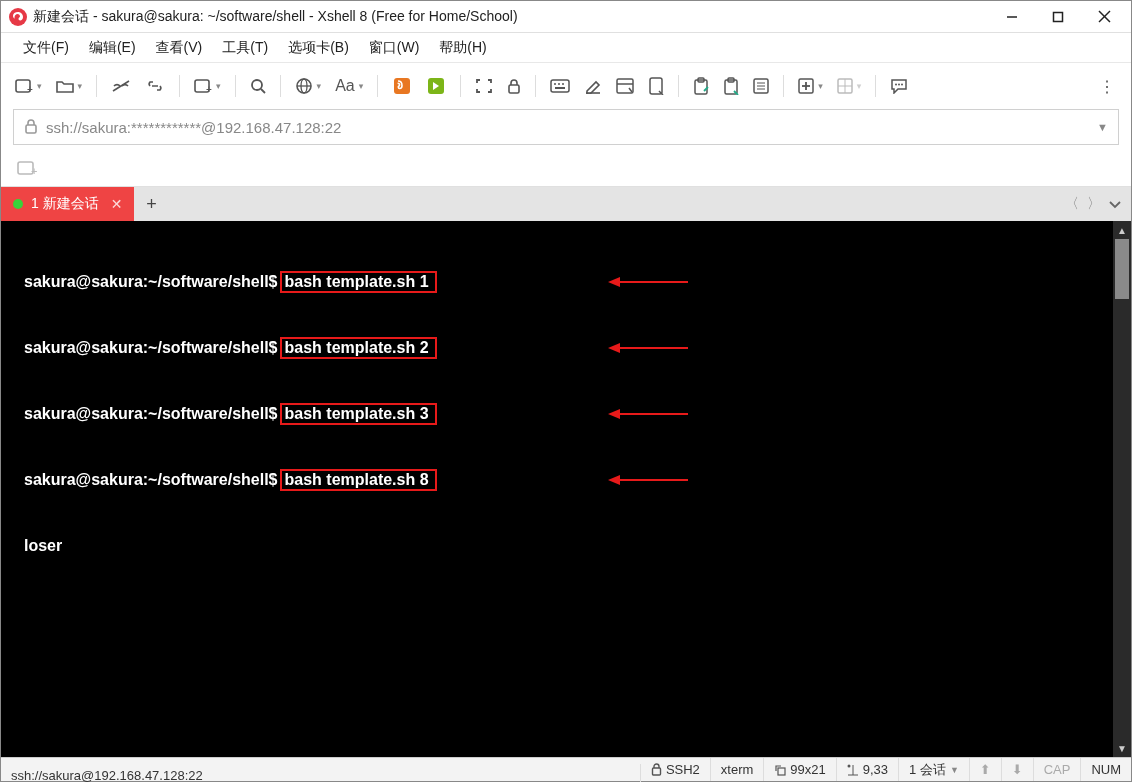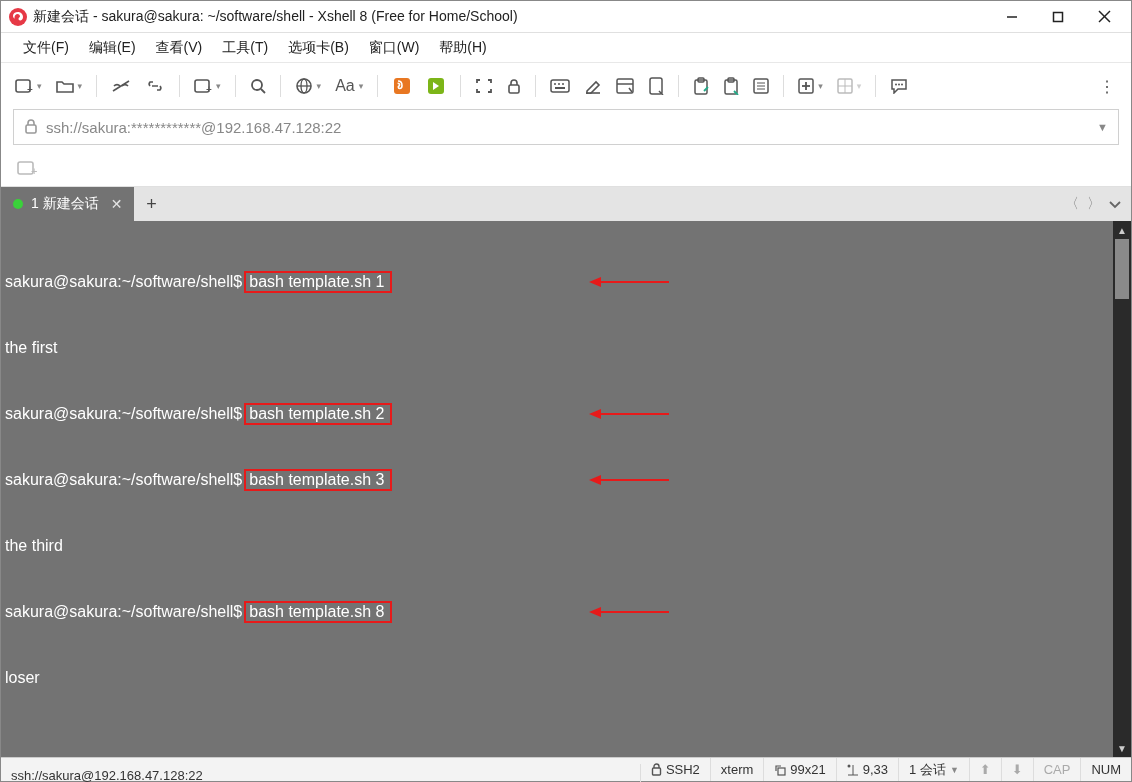--- a/index.html
+++ b/index.html
@@ -31,29 +31,29 @@
   .addressbar .lock { color:#888; font-size:14px; }
   .addressbar .addr { flex:1; font-size:15px; color:#888; }
   .addressbar .chev { color:#888; font-size:11px; }
 
   
   .hintbar { height:34px; padding:0 16px; display:flex; align-items:center; gap:8px; color:#aaa; font-size:14px; border-bottom:1px solid #e0e0e0; }
 
   
   .tabstrip { height:34px; background:#e4e4e4; display:flex; align-items:stretch; position:relative; }
   .tab { display:flex; align-items:center; gap:8px; padding:0 12px; font-size:14px; }
-  .tab.active { background:#737373; color:#fff; }
+  .tab.active { background:#ef4444; color:#fff; }
   .tab .dot { width:10px; height:10px; border-radius:50%; background:#3ad13a; }
   .tab .close { color:#fff; opacity:.8; font-size:14px; margin-left:4px; }
   .addtab { width:34px; display:flex; align-items:center; justify-content:center; font-size:18px; color:#444; }
   .tab-nav { margin-left:auto; display:flex; align-items:center; gap:8px; padding:0 10px; color:#888; font-size:14px; }
 
   
   .termwrap { flex:1; position:relative; overflow:hidden; }
-  .term { position:absolute; inset:0; background:#737373; color:#fff; font-family:"Consolas","DejaVu Sans Mono",monospace; font-size:16px; line-height:22px; padding:6px 4px; white-space:pre; }
+  .term { position:absolute; inset:0; background:#000000; color:#fff; font-family:"Consolas","DejaVu Sans Mono",monospace; font-size:16px; line-height:22px; padding:6px 23px; white-space:pre;font-weight:bold; }
   .term .line { height:22px; display:flex; align-items:center; position:relative; }
   .term .box { border:2px solid #e71a1a; padding:0 6px 0 3px; margin:16px 2px; height:22px; display:inline-flex; align-items:center; }
   .term .arrow { position:absolute; top:50%; transform:translateY(-50%); }
   .term .arrow svg { display:block; }
   .scrollbar { position:absolute; right:0; top:0; bottom:0; width:18px; background:#2a2a2a; }
   .scrollbar .thumb { position:absolute; top:0; left:2px; right:2px; height:60px; background:#8a8a8a; }
   .scrollbar .arrup, .scrollbar .arrdn { position:absolute; left:0; right:0; height:18px; display:flex; align-items:center; justify-content:center; color:#ccc; font-size:10px; }
   .scrollbar .arrup { top:0; } .scrollbar .arrdn { bottom:0; }
 
   
@@ -300,30 +300,28 @@
           </svg></span>
     </div>
   </div>
 
   <div class="termwrap">
     <div class="term">
       <div class="line"><span>sakura@sakura:~/software/shell$</span> <span class="box">bash template.sh 1</span><span class="arrow" style="left:584px"><svg width="80" height="12">
               <line x1="80" y1="6" x2="8" y2="6" stroke="#e71a1a" stroke-width="2"></line>
               <polygon points="0,6 12,1 12,11" fill="#e71a1a"></polygon>
             </svg></span></div>
-      <div class="line"><span>the first</span></div>
       <div class="line"><span>sakura@sakura:~/software/shell$</span> <span class="box">bash template.sh 2</span><span class="arrow" style="left:584px"><svg width="80" height="12">
               <line x1="80" y1="6" x2="8" y2="6" stroke="#e71a1a" stroke-width="2"></line>
               <polygon points="0,6 12,1 12,11" fill="#e71a1a"></polygon>
             </svg></span></div>
       <div class="line"><span>sakura@sakura:~/software/shell$</span> <span class="box">bash template.sh 3</span><span class="arrow" style="left:584px"><svg width="80" height="12">
               <line x1="80" y1="6" x2="8" y2="6" stroke="#e71a1a" stroke-width="2"></line>
               <polygon points="0,6 12,1 12,11" fill="#e71a1a"></polygon>
             </svg></span></div>
-      <div class="line"><span>the third</span></div>
       <div class="line"><span>sakura@sakura:~/software/shell$</span> <span class="box">bash template.sh 8</span><span class="arrow" style="left:584px"><svg width="80" height="12">
               <line x1="80" y1="6" x2="8" y2="6" stroke="#e71a1a" stroke-width="2"></line>
               <polygon points="0,6 12,1 12,11" fill="#e71a1a"></polygon>
             </svg></span></div>
       <div class="line"><span>loser</span></div>
       
     </div>
     <div class="scrollbar">
       <div class="arrup">▲</div>
       <div class="thumb" style="top:18px"></div>

